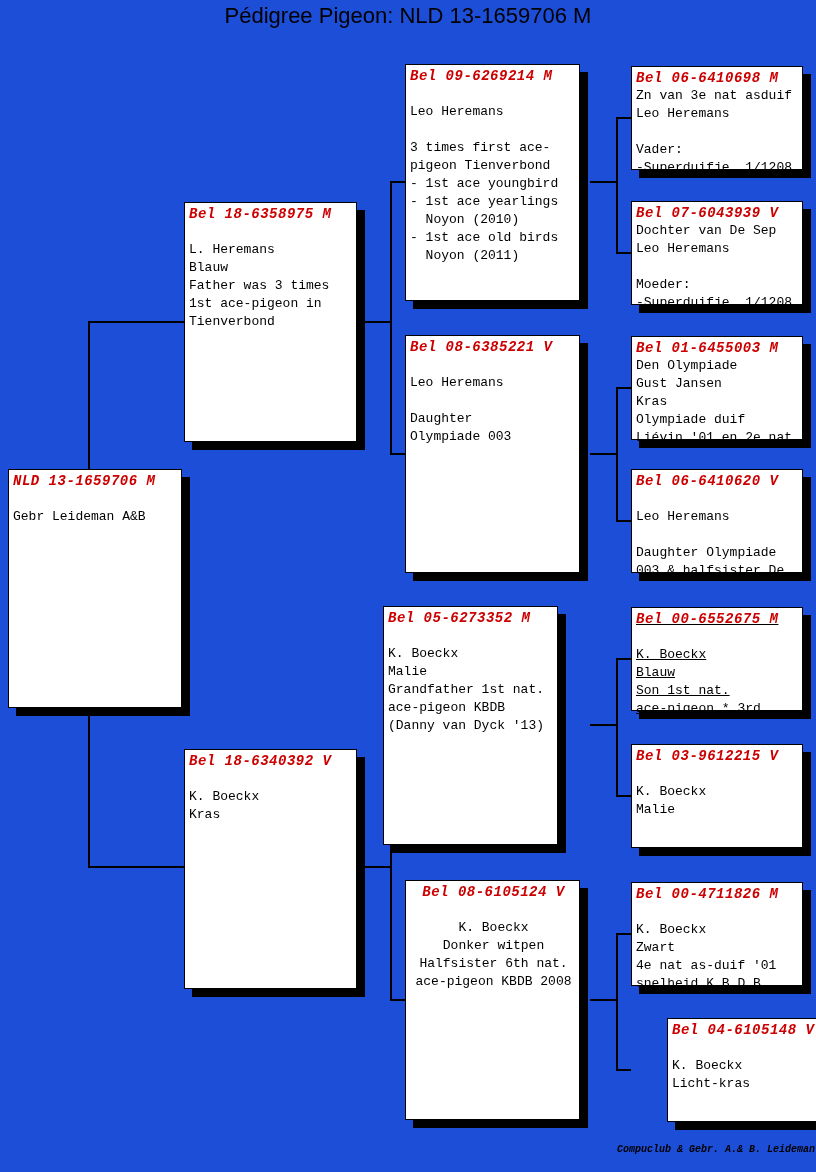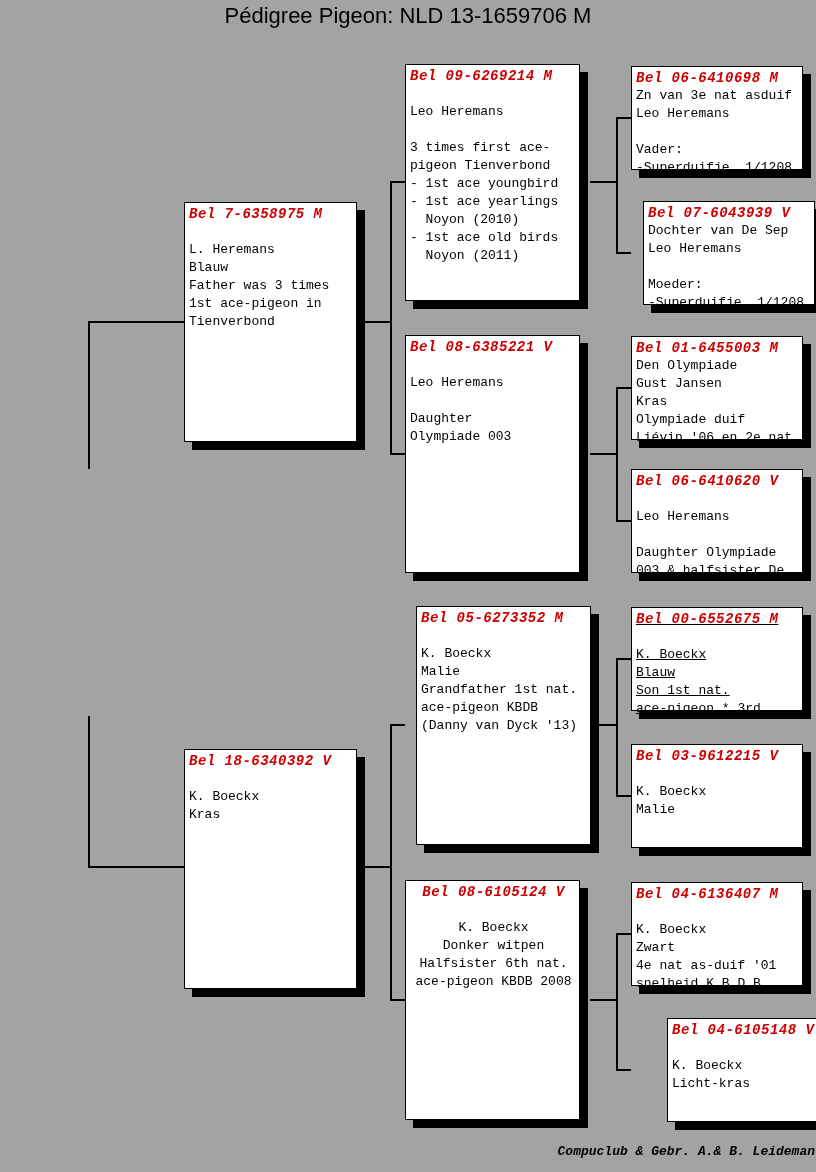--- a/index.html
+++ b/index.html
@@ -1,36 +1,36 @@
 <!DOCTYPE html>
 <html><head>
 <meta charset="utf-8">
 <style>
   html,body{margin:0;padding:0;background:#fff;}
-  .page{position:relative;width:816px;height:1172px;background:#a3a3a3;overflow:hidden;
+  .page{position:relative;width:816px;height:1172px;background:#1d4ed8;overflow:hidden;
         font-family:"Liberation Mono",monospace;}
   .title{position:absolute;top:3px;left:0;width:100%;text-align:center;
          font:22px "Liberation Sans",sans-serif;color:#000;}
   .pbox{position:absolute;background:#fff;border:1px solid #000;
         box-shadow:8px 8px 0 #000;box-sizing:border-box;
         padding:2px 2px 0 4px;z-index:2;}
   .ring{font-family:"Liberation Mono",monospace;font-size:14px;line-height:18px;
         font-weight:bold;font-style:italic;color:#cc0000;letter-spacing:.5px;white-space:pre;}
   .pbody{font-family:"Liberation Mono",monospace;font-size:13px;line-height:18px;
          color:#000;white-space:pre;}
   .hline{position:absolute;height:2px;background:#000;z-index:1;}
   .vline{position:absolute;width:2px;background:#000;z-index:1;}
   .owner{position:absolute;left:2px;top:1032px;}
   .owner-name{font-family:"Liberation Mono",monospace;font-weight:bold;font-size:16px;
               letter-spacing:1.5px;color:#000;}
   .owner-lines{font-family:"Liberation Mono",monospace;font-size:13px;line-height:18px;
                color:#000;white-space:pre;margin-top:6px;}
   .footer{position:absolute;top:1144px;right:1px;
           font-family:"Liberation Mono",monospace;font-style:italic;font-weight:bold;
-          font-size:13px;color:#000;}
+          font-size:10px;color:#000;}
 </style>
 </head>
 <body>
 
 <div class="page">
 
   <div class="title">Pédigree Pigeon: NLD 13-1659706 M</div>
 
   <div>
 
@@ -63,23 +63,28 @@
     <div class="vline" style="left:616px;top:658px;height:139px;"></div>
     <div class="hline" style="left:616px;top:658px;width:15px;"></div>
     <div class="hline" style="left:616px;top:795px;width:15px;"></div>
 
     <div class="hline" style="left:590px;top:999px;width:26px;"></div>
     <div class="vline" style="left:616px;top:933px;height:138px;"></div>
     <div class="hline" style="left:616px;top:933px;width:15px;"></div>
     <div class="hline" style="left:616px;top:1069px;width:15px;"></div>
   </div>
 
+  <div class="pbox" style="left:8px;top:469px;width:174px;height:239px;">
+    <div class="ring">NLD 13-1659706 M</div>
+    <div class="pbody">
+Gebr Leideman A&amp;B</div>
+  </div>
 
   <div class="pbox" style="left:184px;top:202px;width:173px;height:240px;">
-    <div class="ring">Bel 7-6358975 M</div>
+    <div class="ring">Bel 18-6358975 M</div>
     <div class="pbody">
 L. Heremans
 Blauw
 Father was 3 times
 1st ace-pigeon in
 Tienverbond</div>
   </div>
   <div class="pbox" style="left:184px;top:749px;width:173px;height:240px;">
     <div class="ring">Bel 18-6340392 V</div>
     <div class="pbody">
@@ -101,21 +106,21 @@
   Noyon (2011)</div>
   </div>
   <div class="pbox" style="left:405px;top:335px;width:175px;height:238px;">
     <div class="ring">Bel 08-6385221 V</div>
     <div class="pbody">
 Leo Heremans
 
 Daughter
 Olympiade 003</div>
   </div>
-  <div class="pbox" style="left:416px;top:606px;width:175px;height:239px;">
+  <div class="pbox" style="left:383px;top:606px;width:175px;height:239px;">
     <div class="ring">Bel 05-6273352 M</div>
     <div class="pbody">
 K. Boeckx
 Malie
 Grandfather 1st nat.
 ace-pigeon KBDB
 (Danny van Dyck '13)</div>
   </div>
   <div class="pbox" style="left:405px;top:880px;width:175px;height:240px;text-align:center;">
     <div class="ring">Bel 08-6105124 V</div>
@@ -127,35 +132,35 @@
   </div>
 
   <div class="pbox" style="left:631px;top:66px;width:172px;height:104px;">
     <div class="ring">Bel 06-6410698 M</div>
     <div class="pbody">Zn van 3e nat asduif
 Leo Heremans
 
 Vader:
 -Superduifje, 1/1208</div>
   </div>
-  <div class="pbox" style="left:631px;top:201px;width:172px;height:104px;margin-left:12px;">
+  <div class="pbox" style="left:631px;top:201px;width:172px;height:104px;">
     <div class="ring">Bel 07-6043939 V</div>
     <div class="pbody">Dochter van De Sep
 Leo Heremans
 
 Moeder:
 -Superduifje, 1/1208</div>
   </div>
   <div class="pbox" style="left:631px;top:336px;width:172px;height:104px;">
     <div class="ring">Bel 01-6455003 M</div>
     <div class="pbody">Den Olympiade
 Gust Jansen
 Kras
 Olympiade duif
-Liévin '06 en 2e nat</div>
+Liévin '01 en 2e nat</div>
   </div>
   <div class="pbox" style="left:631px;top:469px;width:172px;height:104px;">
     <div class="ring">Bel 06-6410620 V</div>
     <div class="pbody">
 Leo Heremans
 
 Daughter Olympiade
 003 &amp; halfsister De</div>
   </div>
   <div class="pbox" style="left:631px;top:607px;width:172px;height:104px;text-decoration:underline;">
@@ -166,21 +171,21 @@
 Son 1st nat.
 ace-pigeon * 3rd</div>
   </div>
   <div class="pbox" style="left:631px;top:744px;width:172px;height:104px;">
     <div class="ring">Bel 03-9612215 V</div>
     <div class="pbody">
 K. Boeckx
 Malie</div>
   </div>
   <div class="pbox" style="left:631px;top:882px;width:172px;height:104px;">
-    <div class="ring">Bel 04-6136407 M</div>
+    <div class="ring">Bel 00-4711826 M</div>
     <div class="pbody">
 K. Boeckx
 Zwart
 4e nat as-duif '01
 snelheid K.B.D.B.</div>
   </div>
   <div class="pbox" style="left:631px;top:1018px;width:172px;height:104px;margin-left:36px;">
     <div class="ring">Bel 04-6105148 V</div>
     <div class="pbody">
 K. Boeckx

